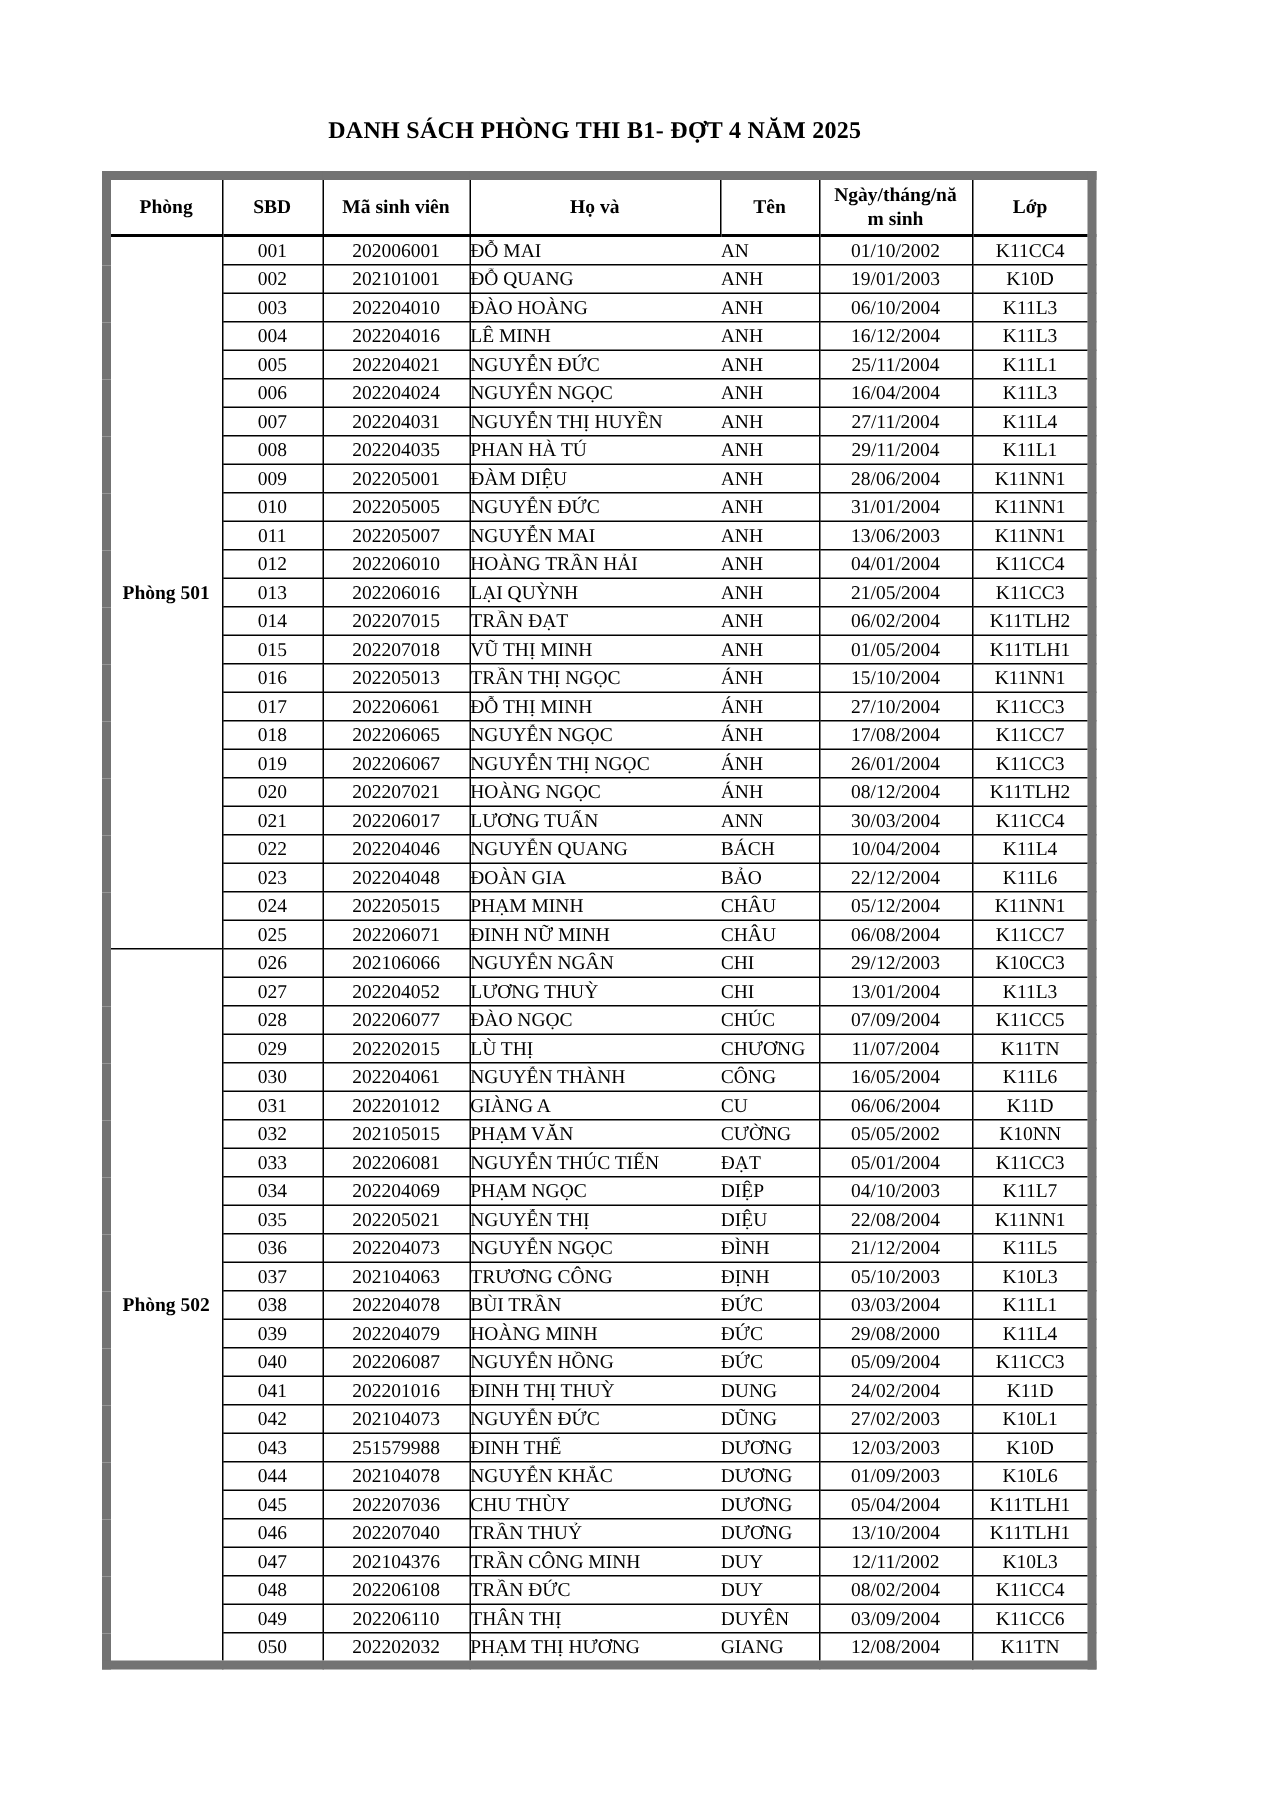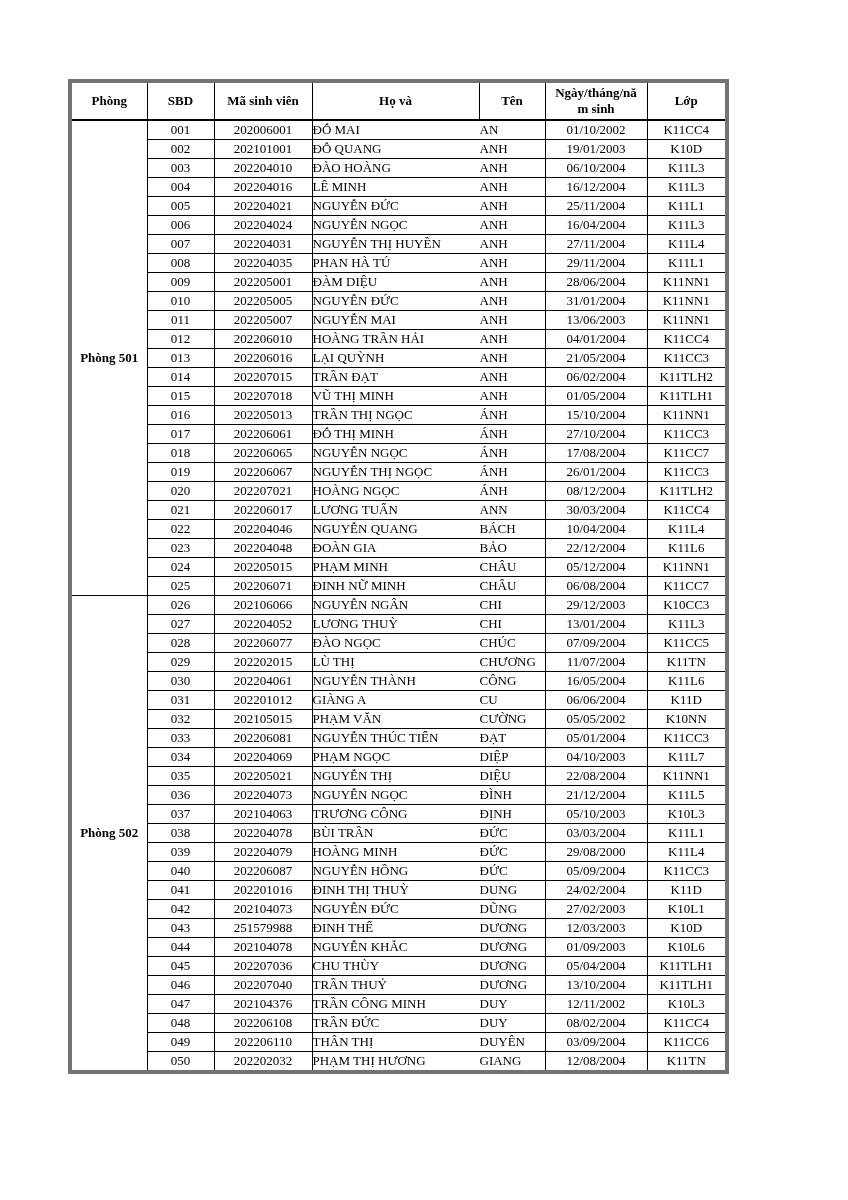--- a/index.html
+++ b/index.html
@@ -18,21 +18,21 @@
     text-align:center;
     font-weight:bold;
     font-size:16px;
     letter-spacing:.2px;
     margin:0 0 17px 0;
   }
   table.roster{
     border-collapse:collapse;
     table-layout:fixed;
     width:657px;
-    border:4px solid #737373;
+    border:6px solid #737373;
   }
   table.roster td, table.roster th{
     border:1px solid #000;
     padding:0;
     font-size:13px;
     line-height:1.05;
     overflow:hidden;
     white-space:nowrap;
   }
   table.roster thead th{
@@ -56,20 +56,21 @@
   td.c-sbd, td.c-msv, td.c-dob, td.c-lop{text-align:center;}
   td.c-name{padding-left:4px;}
   td.c-name .nm{display:flex;}
   td.c-name .ho{flex:0 0 167px;overflow:hidden;}
   td.c-name .ten{flex:1 1 auto;overflow:hidden;}
 </style>
 </head>
 <body>
 
 <div class="page">
+  <div class="doc-title">DANH SÁCH PHÒNG THI B1- ĐỢT 4 NĂM 2025</div>
 
   <table class="roster">
     <colgroup>
       <col style="width:77px">
       <col style="width:67px">
       <col style="width:98px">
       <col style="width:167px">
       <col style="width:66px">
       <col style="width:102px">
       <col style="width:80px">

